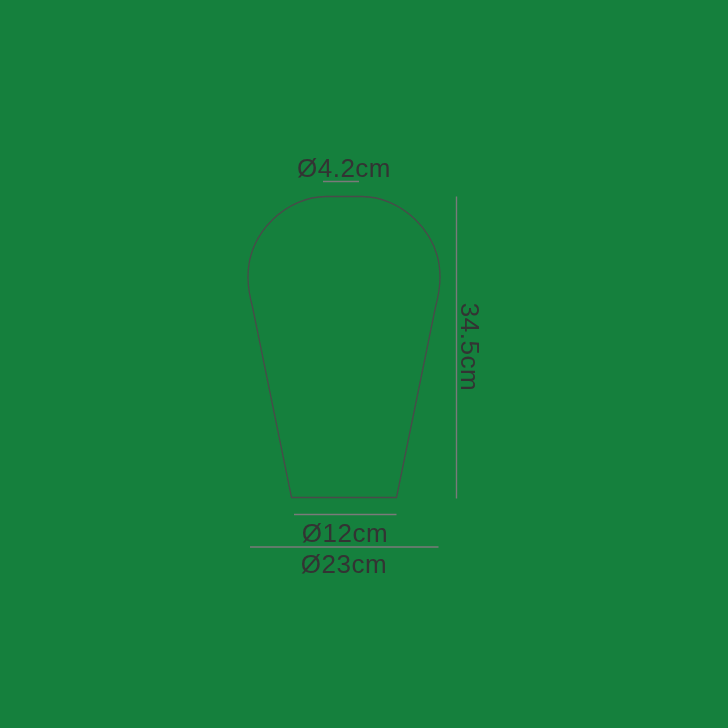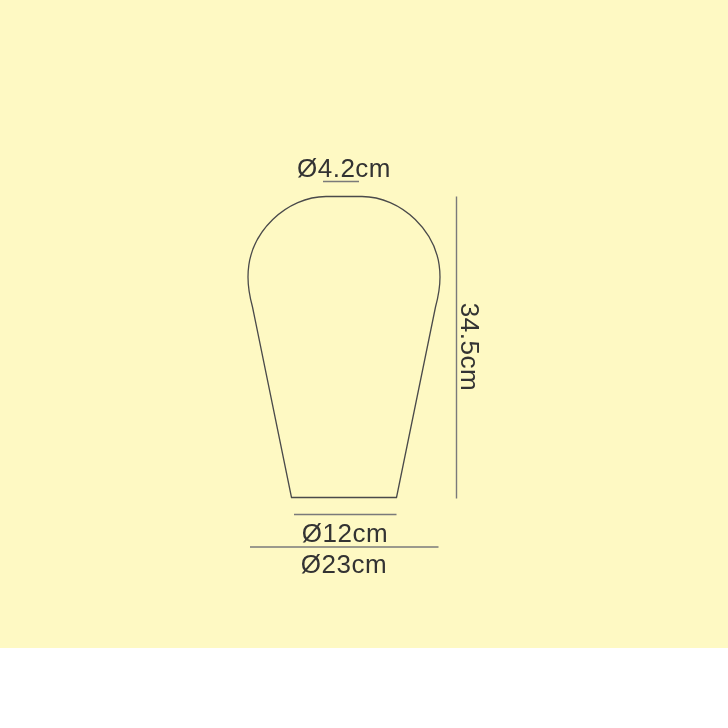--- a/index.html
+++ b/index.html
@@ -3,22 +3,22 @@
 <meta charset="utf-8">
 <style>
   html, body {
     margin: 0;
     padding: 0;
     background: #ffffff;
   }
   .canvas {
     position: relative;
     width: 728px;
-    height: 648px;
-    background: #fef9c3;
+    height: 728px;
+    background: #15803d;
     overflow: hidden;
     font-family: "Liberation Sans", sans-serif;
   }
   svg { display: block; }
   .outline {
     fill: none;
     stroke: #4a4a4a;
     stroke-width: 1.3;
     stroke-linejoin: round;
   }

